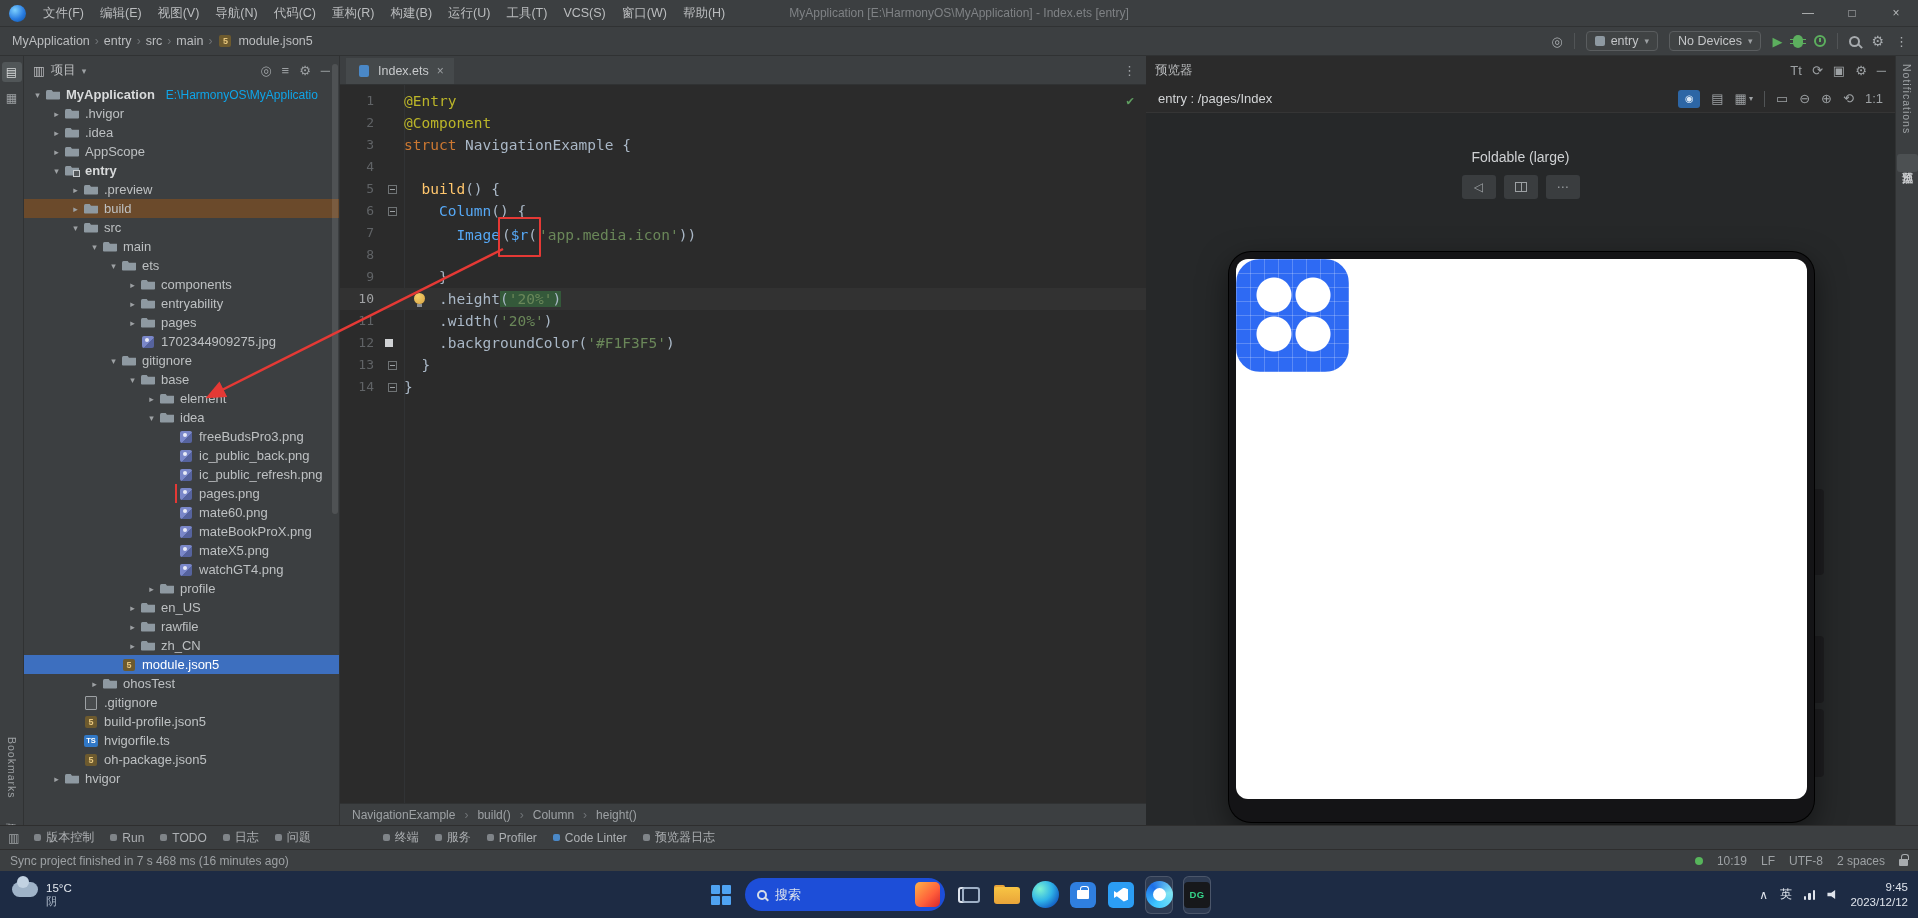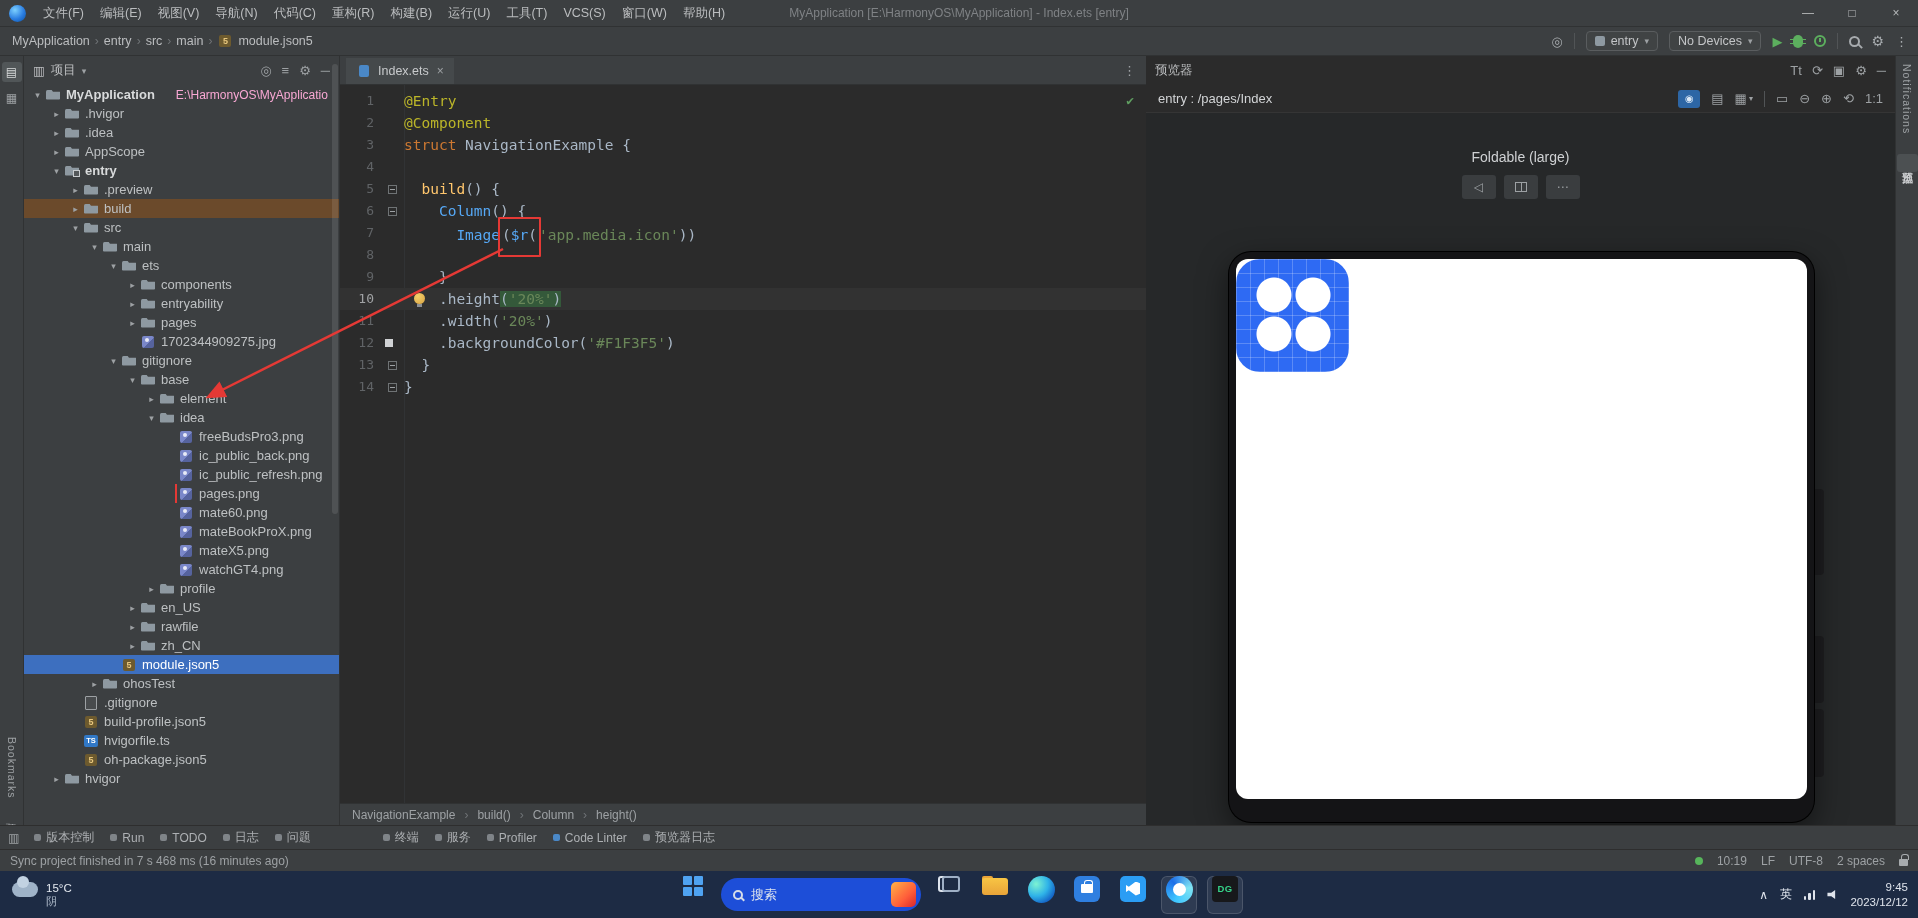--- a/index.html
+++ b/index.html
@@ -53,21 +53,21 @@
 .ph-icons{margin-left:auto;display:flex;gap:10px;color:#9da1a4;font-size:13px;align-items:center}
 .tree{flex:1;overflow:hidden;font-size:13px;position:relative}
 .tree-row{height:19px;display:flex;align-items:center;white-space:nowrap;color:#bdc0c2;overflow:hidden}
 .tree-row.selected{background:#3d6fbf;color:#fff}
 .tree-row.warm{background:#6b4a2b}
 .chev{flex:0 0 15px;width:15px;font-size:9px;color:#9da1a4;text-align:center}
 .row-content{display:flex;align-items:center;gap:5px;position:relative;height:100%}
 .tree-row.annotated .row-content{outline:2px solid #e53935;outline-offset:1px;padding-right:88px}
 .tlabel.bold{font-weight:bold;color:#d8dadb}
 .tree-row.selected .tlabel{color:#fff}
-.tpath{color:#f9a8d4;margin-left:16px;font-size:12px}
+.tpath{color:#0ea5e9;margin-left:6px;font-size:12px}
 .tree-scroll{position:absolute;right:1px;top:8px;width:6px;height:450px;background:rgba(255,255,255,.10);border-radius:3px}
 
 
 .ti{flex:0 0 16px;width:16px;height:14px;position:relative;display:inline-flex;align-items:center;justify-content:center}
 .ti-folder::before,.ti-module::before{content:'';width:14px;height:10px;background:#8e99a1;border-radius:1.5px;clip-path:polygon(0 0,38% 0,50% 22%,100% 22%,100% 100%,0 100%)}
 .ti-module::after{content:'';position:absolute;width:5px;height:5px;background:#54585a;right:0;bottom:1px;border:1px solid #c8cccf}
 .ti-image::before{content:'';width:12px;height:12px;border-radius:2px;background:linear-gradient(135deg,#7a87c9 55%,#56639e 55%)}
 .ti-image::after{content:'';position:absolute;width:4px;height:4px;border-radius:50%;background:#e8eaf6;top:3px;left:5px}
 .ti-json5::before{content:'5';width:12px;height:12px;border-radius:2px;background:#6d5a2e;color:#e8c77d;font-size:9px;font-weight:bold;display:flex;align-items:center;justify-content:center}
 .ti-ts::before{content:'TS';font-size:7.5px;font-weight:bold;color:#fff;background:#3178c6;border-radius:2px;padding:1.5px 2px}
@@ -139,21 +139,21 @@
 .lock::before{content:'';position:absolute;top:-5px;left:1.5px;width:6px;height:5px;border:1.5px solid #a7abae;border-bottom:none;border-radius:3px 3px 0 0}
 
 
 .taskbar{flex:0 0 47px;background:#1d2b44;position:relative;display:flex;align-items:center;justify-content:center}
 .weather{position:absolute;left:12px;display:flex;gap:8px;color:#e4e9f0}
 .cloud{width:26px;height:15px;background:#9fb3c8;border-radius:8px;position:relative}
 .cloud::before{content:'';position:absolute;width:12px;height: 12px;border-radius:50%;background:#c2d2e2;top:-6px;left:5px}
 .weather-text{display:flex;flex-direction:column;line-height:1.15;font-size:11.5px}
 .weather-text .desc{color:#aab6c6;font-size:11px}
 .tb-center{display:flex;align-items:center;gap:10px}
-.tb-icon{width:36px;height:38px;border-radius:6px;display:flex;align-items:flex-start;justify-content:center;position:relative}
+.tb-icon{width:28px;height:38px;border-radius:6px;display:flex;align-items:center;justify-content:center;position:relative}
 .tb-icon.active{background:rgba(255,255,255,.08);box-shadow:inset 0 0 0 1px rgba(255,255,255,.14)}
 .win-grid{display:grid;grid-template-columns:9px 9px;grid-template-rows:9px 9px;gap:2px}
 .win-grid span{background:#4fa3f2;border-radius:1px}
 .search-pill{width:200px;height:33px;background:#1d4ed8;border-radius:17px;display:flex;align-items:center;padding:0 5px 0 12px;color:#dfe5ee;gap:8px}
 .mag-s{width:10px;height:10px;border:2px solid #d6dde8;border-radius:50%;position:relative;flex:0 0 10px}
 .mag-s::after{content:'';position:absolute;width:5px;height:2px;background:#d6dde8;transform:rotate(45deg);right:-4px;bottom:-2px}
 .bing-chip{margin-left:auto;width:25px;height:25px;border-radius:5px;background:linear-gradient(135deg,#ffb347,#ff5e3a 60%,#d8262c)}
 .tv-ic{width:22px;height:16px;position:relative}
 .tv-ic::before{content:'';position:absolute;left:0;top:0;width:14px;height:12px;border:2px solid #dfe5ee;border-radius:3px}
 .tv-ic::after{content:'';position:absolute;right:0;bottom:0;width:14px;height:12px;border:2px solid #9fb0c6;border-radius:3px;background:#1d2b44}

